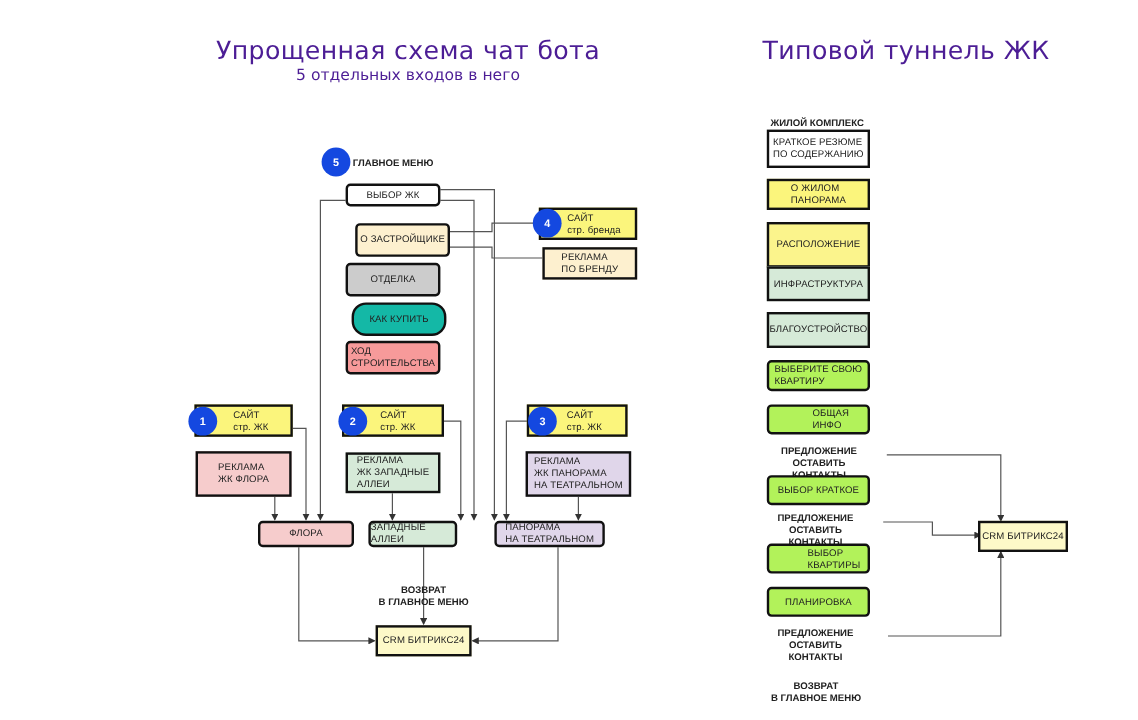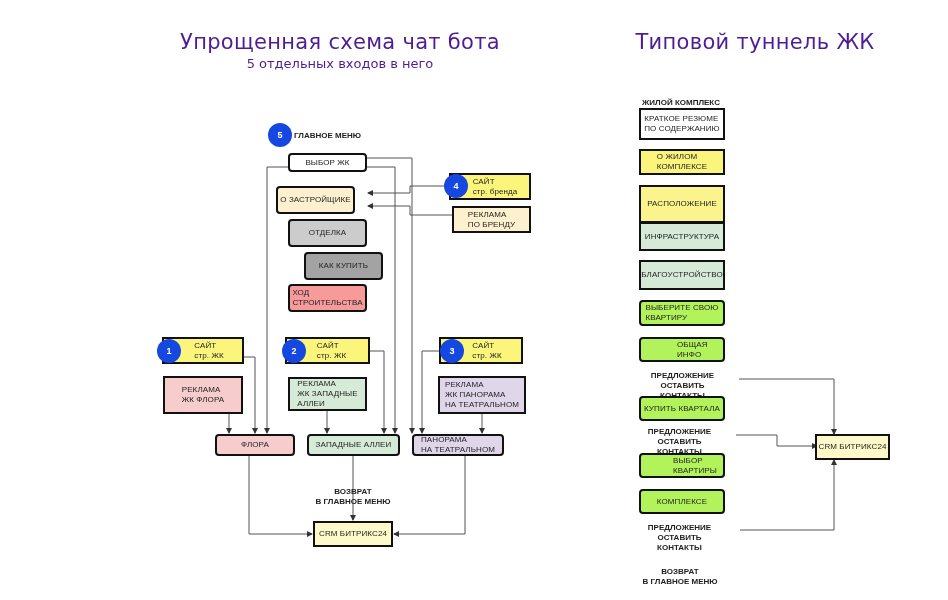--- a/index.html
+++ b/index.html
@@ -61,23 +61,23 @@
 </svg>
 
 <div class="title main" style="left:170px;top:30px;width:340px;">Упрощенная схема чат бота</div>
 <div class="title sub" style="left:170px;top:56px;width:340px;">5 отдельных входов в него</div>
 <div class="title main" style="left:620px;top:30px;width:270px;">Типовой туннель ЖК</div>
 
 <div class="badge" style="left: 268px; top: 123px; background: rgb(20, 72, 224);">5</div>
 <div class="label" style="left:294px;top:131px;">ГЛАВНОЕ МЕНЮ</div>
 
 <div class="node rounded" style="left: 288px; top: 153px; width: 79px; height: 19px; background: rgb(255, 255, 255);">ВЫБОР ЖК</div>
-<div class="node rounded" style="left: 276px; top: 186px; width: 79px; height: 28px; background: rgb(253, 240, 207);">О ЗАСТРОЙЩИКЕ</div>
+<div class="node rounded" style="left: 296px; top: 186px; width: 79px; height: 28px; background: rgb(253, 240, 207);">О ЗАСТРОЙЩИКЕ</div>
 <div class="node rounded" style="left: 288px; top: 219px; width: 79px; height: 28px; background: rgb(204, 204, 204);">ОТДЕЛКА</div>
-<div class="node rounded" style="left: 304px; top: 252px; width: 79px; height: 28px; background: #a3a3a3;">КАК КУПИТЬ</div>
+<div class="node rounded" style="left: 293px; top: 252px; width: 79px; height: 28px; background: #14b8a6; border-radius: 12px;">КАК КУПИТЬ</div>
 <div class="node rounded" style="left: 288px; top: 284px; width: 79px; height: 28px; background: rgb(247, 154, 154);">ХОД
 СТРОИТЕЛЬСТВА</div>
 
 <div class="node square" style="left: 449px; top: 173px; width: 82px; height: 27px; padding-left: 10px; background: rgb(251, 245, 124);">САЙТ
 стр. бренда</div>
 <div class="badge" style="left: 444px; top: 174px; background: rgb(20, 72, 224);">4</div>
 <div class="node square" style="left: 452px; top: 206px; width: 79px; height: 27px; background: rgb(253, 240, 207);">РЕКЛАМА
 ПО БРЕНДУ</div>
 
 <div class="node square" style="left: 162px; top: 337px; width: 82px; height: 27px; padding-left: 12px; background: rgb(251, 245, 124);">САЙТ
@@ -86,58 +86,58 @@
 <div class="node square" style="left: 163px; top: 376px; width: 80px; height: 38px; background: rgb(246, 204, 204);">РЕКЛАМА
 ЖК ФЛОРА</div>
 <div class="node rounded" style="left: 215px; top: 434px; width: 80px; height: 22px; background: rgb(246, 204, 204);">ФЛОРА</div>
 
 <div class="node square" style="left: 285px; top: 337px; width: 85px; height: 27px; padding-left: 8px; background: rgb(251, 245, 124);">САЙТ
 стр. ЖК</div>
 <div class="badge" style="left: 282px; top: 339px; background: rgb(20, 72, 224);">2</div>
 <div class="node square" style="left: 288px; top: 377px; width: 79px; height: 34px; background: rgb(214, 234, 216);">РЕКЛАМА
 ЖК ЗАПАДНЫЕ
 АЛЛЕИ</div>
-<div class="node rounded" style="left: 307px; top: 434px; width: 93px; height: 22px; background: rgb(214, 234, 216);">ЗАПАДНЫЕ АЛЛЕИ</div>
+<div class="node rounded" style="left: 307px; top: 434px; width: 74px; height: 22px; background: rgb(214, 234, 216);">ЗАПАДНЫЕ АЛЛЕИ</div>
 
 <div class="node square" style="left: 439px; top: 337px; width: 84px; height: 27px; padding-left: 12px; background: rgb(251, 245, 124);">САЙТ
 стр. ЖК</div>
 <div class="badge" style="left: 440px; top: 339px; background: rgb(20, 72, 224);">3</div>
 <div class="node square" style="left: 438px; top: 376px; width: 88px; height: 38px; background: rgb(224, 214, 234);">РЕКЛАМА
 ЖК ПАНОРАМА
 НА ТЕАТРАЛЬНОМ</div>
 <div class="node rounded" style="left: 412px; top: 434px; width: 92px; height: 22px; background: rgb(224, 214, 234);">ПАНОРАМА
 НА ТЕАТРАЛЬНОМ</div>
 
 <div class="label" style="left:303px;top:487px;width:100px;">ВОЗВРАТ
 В ГЛАВНОЕ МЕНЮ</div>
 <div class="node square" style="left: 313px; top: 521px; width: 80px; height: 26px; background: rgb(253, 249, 200);">CRM БИТРИКС24</div>
 
 <div class="label" style="left:626px;top:87px;width:110px;margin-top:11px;">ЖИЛОЙ КОМПЛЕКС</div>
 
 <div class="node square" style="left: 639px; top: 108px; width: 86px; height: 32px; background: rgb(255, 255, 255);">КРАТКОЕ РЕЗЮМЕ
 ПО СОДЕРЖАНИЮ</div>
 <div class="node square" style="left: 639px; top: 149px; width: 86px; height: 26px; background: rgb(251, 245, 124);">О ЖИЛОМ
-КОМПЛЕКСЕ</div>
+ПАНОРАМА</div>
 <div class="node square" style="left: 639px; top: 185px; width: 86px; height: 38px; background: rgb(251, 244, 140);">РАСПОЛОЖЕНИЕ</div>
 <div class="node square" style="left: 639px; top: 222px; width: 86px; height: 29px; background: rgb(214, 234, 216);">ИНФРАСТРУКТУРА</div>
 <div class="node square" style="left: 639px; top: 260px; width: 86px; height: 30px; background: rgb(214, 234, 216);">БЛАГОУСТРОЙСТВО</div>
 <div class="node rounded" style="left: 639px; top: 300px; width: 86px; height: 26px; background: rgb(178, 242, 90);">ВЫБЕРИТЕ СВОЮ
 КВАРТИРУ</div>
 <div class="node rounded" style="left: 639px; top: 337px; width: 86px; height: 25px; background: rgb(178, 242, 90); padding-left: 36px;">ОБЩАЯ ИНФО</div>
 
 <div class="label" style="left:630px;top:371px;width:105px;">ПРЕДЛОЖЕНИЕ ОСТАВИТЬ
 КОНТАКТЫ</div>
 
-<div class="node rounded" style="left: 639px; top: 396px; width: 86px; height: 25px; background: rgb(178, 242, 90);">КУПИТЬ КВАРТАЛА</div>
+<div class="node rounded" style="left: 639px; top: 396px; width: 86px; height: 25px; background: rgb(178, 242, 90);">ВЫБОР КРАТКОЕ</div>
 
 <div class="label" style="left:627px;top:427px;width:105px;">ПРЕДЛОЖЕНИЕ ОСТАВИТЬ
 КОНТАКТЫ</div>
 
 <div class="node rounded" style="left: 639px; top: 453px; width: 86px; height: 25px; background: rgb(178, 242, 90); padding-left: 32px;">ВЫБОР КВАРТИРЫ</div>
-<div class="node rounded" style="left: 639px; top: 489px; width: 86px; height: 25px; background: rgb(178, 242, 90);">КОМПЛЕКСЕ</div>
+<div class="node rounded" style="left: 639px; top: 489px; width: 86px; height: 25px; background: rgb(178, 242, 90);">ПЛАНИРОВКА</div>
 
 <div class="label" style="left:627px;top:523px;width:105px;">ПРЕДЛОЖЕНИЕ ОСТАВИТЬ
 КОНТАКТЫ</div>
 
 <div class="label" style="left:630px;top:567px;width:100px;">ВОЗВРАТ
 В ГЛАВНОЕ МЕНЮ</div>
 
 <div class="node square" style="left: 815px; top: 434px; width: 75px; height: 26px; background: rgb(253, 249, 200);">CRM БИТРИКС24</div>
 
 </body></html>

